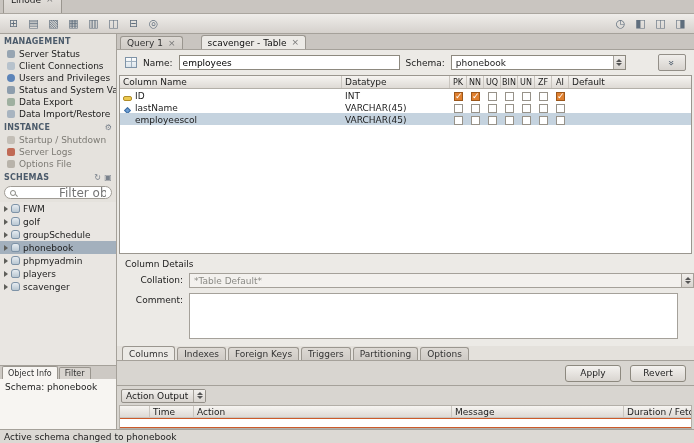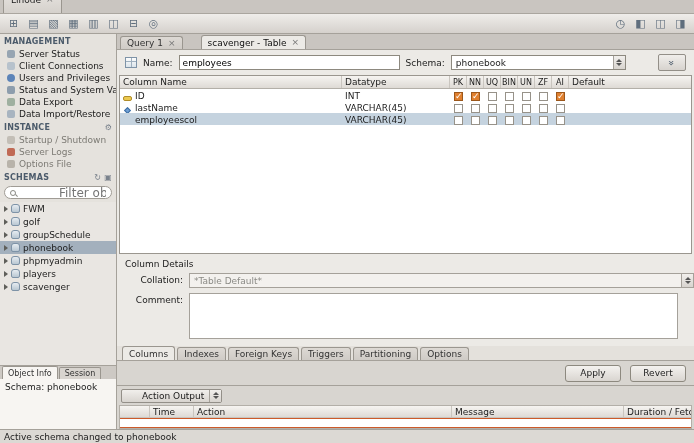--- a/index.html
+++ b/index.html
@@ -94,21 +94,21 @@
   
   .btabs { flex:none; height:15px; display:flex; align-items:flex-end; gap:2px; padding-left:5px; border-bottom:1px solid #a5a19a; background:#e4e1dc; }
   .btab { height:13px; padding:0 6px; display:flex; align-items:center; background:linear-gradient(#ddd9d4,#cfcbc6); border:1px solid #9a968f; border-bottom:none; border-radius:3px 3px 0 0; color:#333; }
   .btab.active { background:#eceae6; height:14px; }
   
   .apply-row { flex:none; height:24px; display:flex; align-items:center; justify-content:flex-end; gap:9px; padding-right:8px; background:#d8d5d0; }
   .btn { height:17px; min-width:56px; padding:0 12px; background:linear-gradient(#f4f2ef,#d9d5d0); border:1px solid #8d897f; border-radius:3px; display:flex; align-items:center; justify-content:center; color:#222; }
   
   .action-output { flex:none; border-top:1px solid #a5a19a; background:#d8d5d0; padding-top:2px; }
   .ao-bar { height:15px; display:flex; align-items:center; padding-left:4px; }
-  .ao-select { height:14px; display:flex; align-items:center; gap:5px; padding-left:20px; background:linear-gradient(#f1efec,#d8d4cf); border:1px solid #938f88; border-radius:2px; }
+  .ao-select { height:14px; display:flex; align-items:center; gap:5px; padding-left:4px; background:linear-gradient(#f1efec,#d8d4cf); border:1px solid #938f88; border-radius:2px; }
   .ao-grid { margin:2px 2px 0 2px; border:1px solid #b3afa8; background:#fff; }
   .ao-head { display:flex; height:12px; background:linear-gradient(#f6f4f1,#dedad5); border-bottom:1px solid #c9c5bf; align-items:center; }
   .ahc { border-right:1px solid #c9c5bf; height:100%; display:flex; align-items:center; padding:0 3px; overflow:hidden; white-space:nowrap; }
   .ac0{width:30px;} .ac1{width:44px;} .ac2{width:258px;} .ac3{width:172px;} .ac4{flex:1; border-right:none;}
   .ao-rows { height:10px; background:#fff; border-top:1px solid #cc5a2a; border-bottom:1px solid #cc5a2a; }
   
   .statusbar { flex:none; height:14px; background:#dcd9d4; border-top:1px solid #a5a19a; display:flex; align-items:center; padding:0 4px; }
 </style>
 </head>
 <body>
@@ -235,21 +235,21 @@
           <span class="db-ic"></span>
           <span>scavenger</span>
         </div>
       </div>
 
       <div class="info-tabs">
         <div class="itab active">
           <span>Object Info</span>
         </div>
         <div class="itab">
-          <span>Session</span>
+          <span>Filter</span>
         </div>
       </div>
       <div class="info-panel">
         <span>Schema: phonebook</span>
       </div>
     </div>
 
     <div class="main">
 
       <div class="mtabs">

